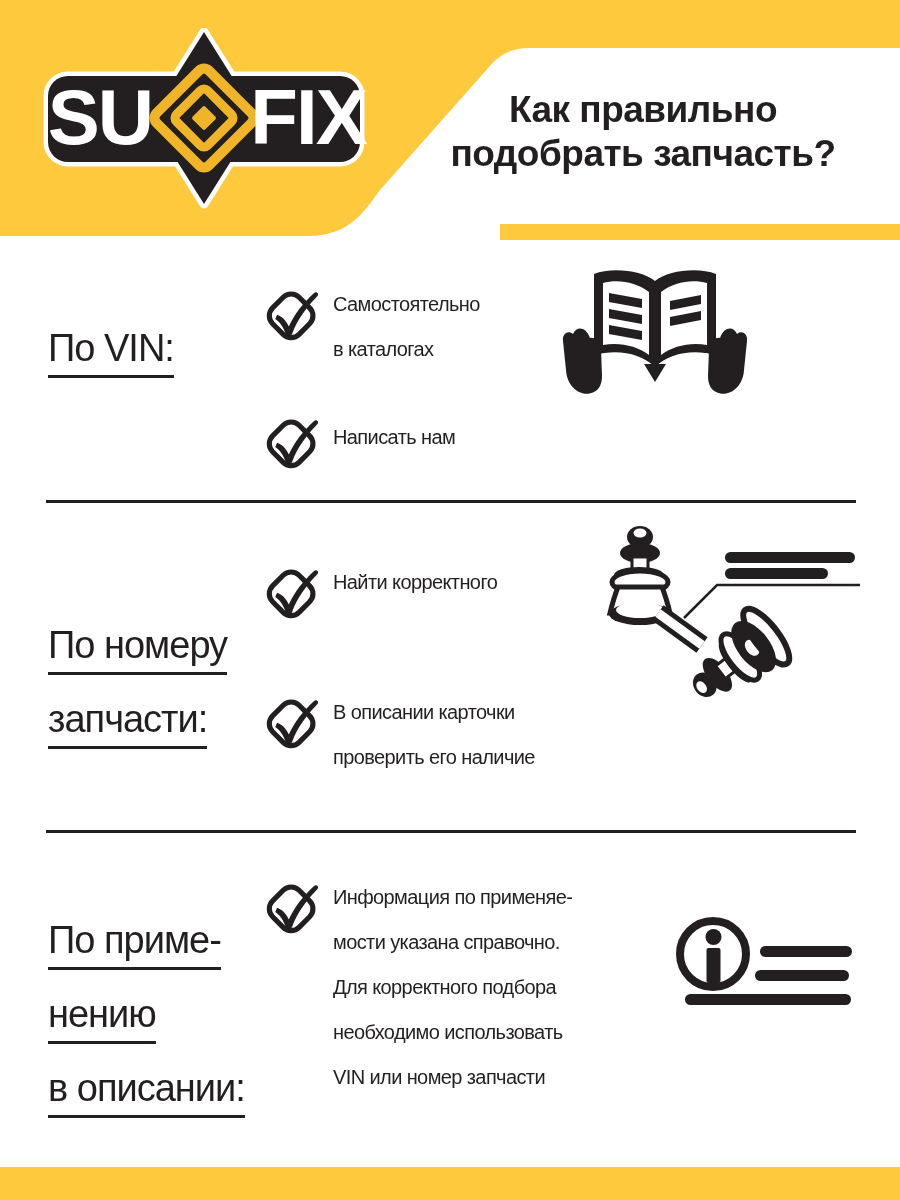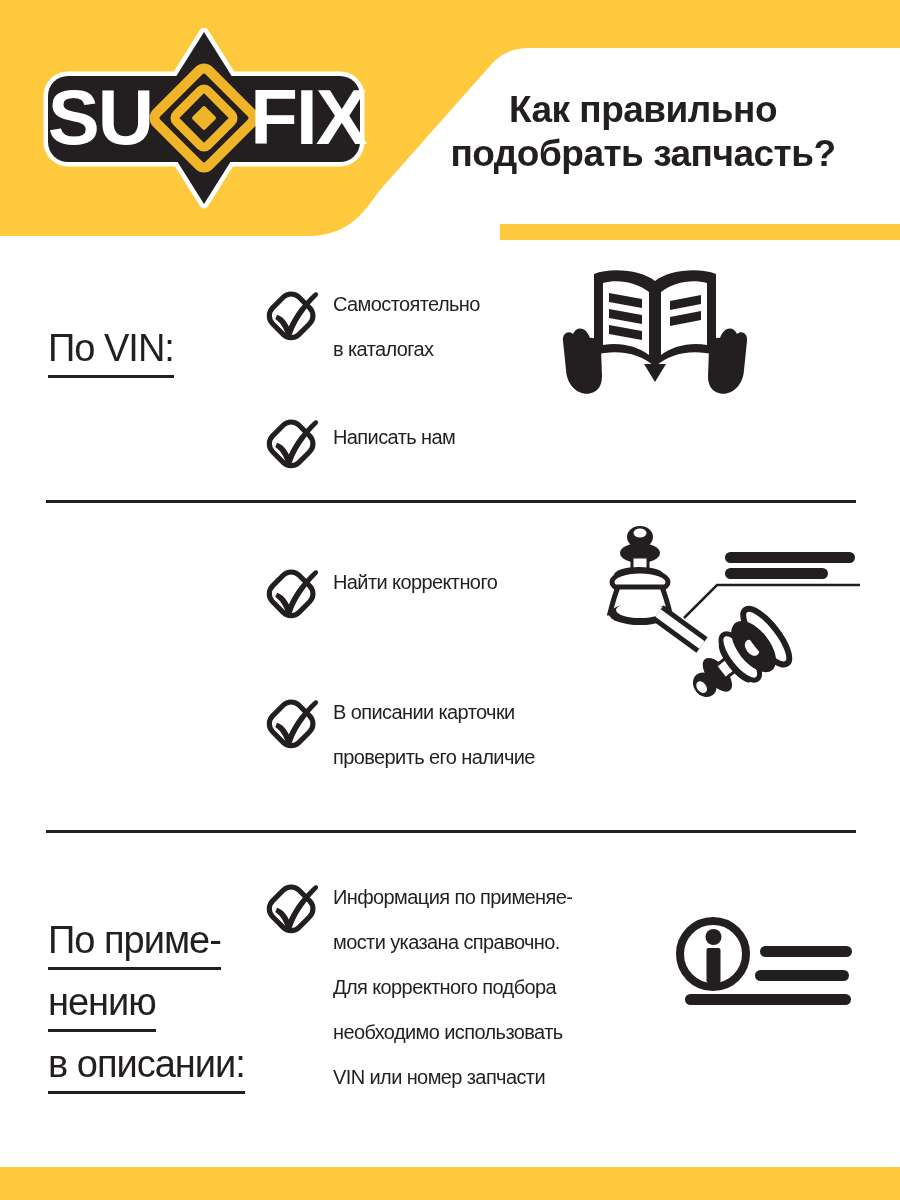--- a/index.html
+++ b/index.html
@@ -8,21 +8,21 @@
   .abs{position:absolute;}
   
   #header-svg{left:0;top:0;}
   .title{right:42px;top:88px;width:430px;text-align:center;
          font-size:37px;font-weight:bold;line-height:44px;letter-spacing:-0.5px;}
   .title-underline{left:500px;top:224px;width:400px;height:16px;background:#FEC93C;}
   
   .divider{left:46px;width:810px;height:3px;background:#231F20;}
   
   .heading{left:48px;font-size:38px;font-weight:400;letter-spacing:-1px;line-height:40px;}
-  .heading .hline{display:table;padding-bottom:7px;border-bottom:3px solid #231F20;margin-bottom:12px;white-space:nowrap;}
+  .heading .hline{display:table;padding-bottom:7px;border-bottom:3px solid #231F20;margin-bottom:24px;white-space:nowrap;}
   
   .check-item-text{font-size:20px;line-height:45px;letter-spacing:-0.6px;}
   .check-item-text span{display:block;white-space:nowrap;}
   .checkbox{width:58px;height:58px;}
   .bottom-band{left:0;top:1167px;width:900px;height:33px;background:#FEC93C;}
 </style>
 </head>
 <body>
 
 <svg width="0" height="0" style="position:absolute" aria-hidden="true">
@@ -103,20 +103,22 @@
 
   <g fill="#231F20">
     <path d="M34,72 C30,60 20,60 17,68 C13,64 6,67 7,75 L10,104 C11,122 26,132 38,126 C44,123 46,117 46,110 L45,83 C44,73 37,71 34,72 Z"></path>
     <path d="M164,72 C168,60 178,60 181,68 C185,64 192,67 191,75 L188,104 C187,122 172,132 160,126 C154,123 152,117 152,110 L153,83 C154,73 161,71 164,72 Z"></path>
   </g>
 </svg>
 
 <div class="abs divider" style="top:500px"></div>
 
 <div class="abs heading" style="top:625px">
+  <span class="hline">По номеру</span>
+  <span class="hline">запчасти:</span>
 </div>
 
 <svg class="abs checkbox" style="left:264px;top:562px">
     <use href="#sym-check"></use>
   </svg>
 <div class="abs check-item-text" style="left:333px;top:560px">
   <span>Найти корректного</span>
 </div>
 
 <svg class="abs checkbox" style="left:264px;top:692px">

